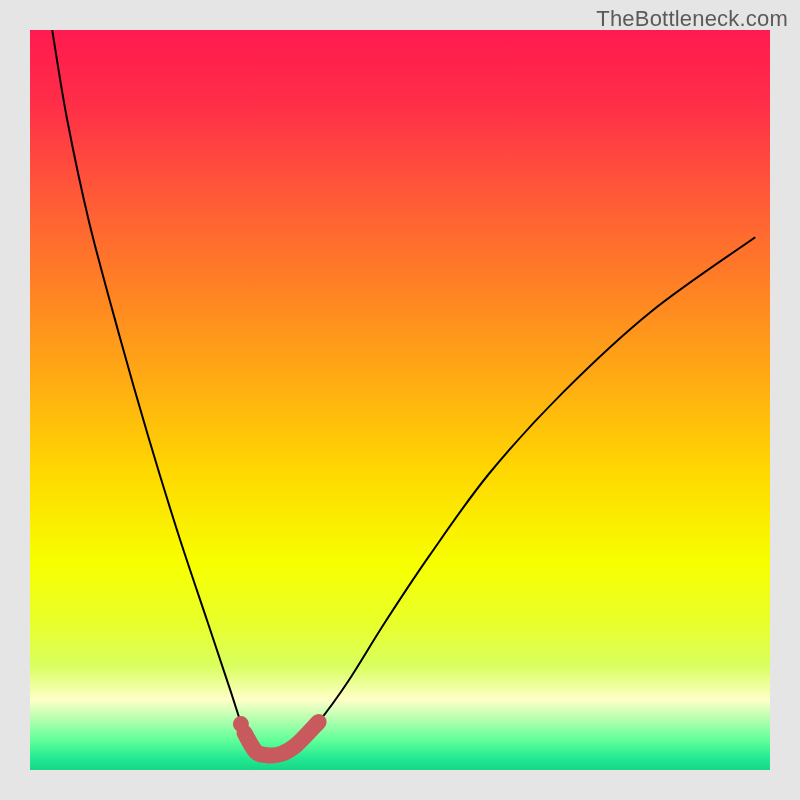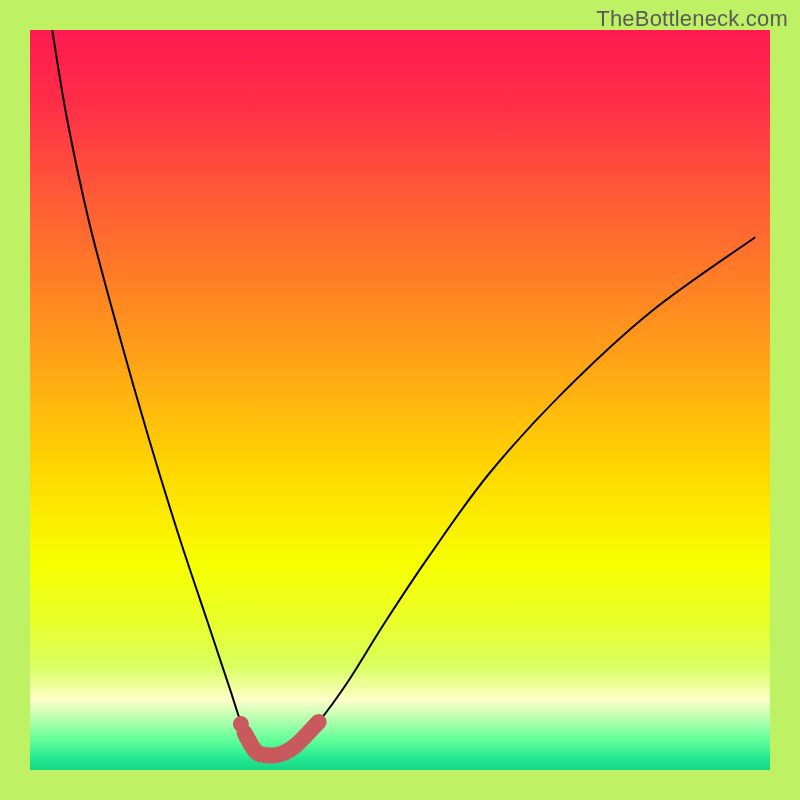--- a/index.html
+++ b/index.html
@@ -8,21 +8,21 @@
     width: 800px;
     height: 800px;
     background: #000;
     overflow: hidden;
     font-family: Arial, Helvetica, sans-serif;
   }
   .frame {
     position: absolute;
     left: 0; top: 0;
     width: 800px; height: 800px;
-    background: #bef264;
+    background: #e5e5e5;
   }
   .plot {
     position: absolute;
     left: 30px;
     top: 30px;
     width: 740px;
     height: 740px;
     overflow: hidden;
   }
   .watermark {

